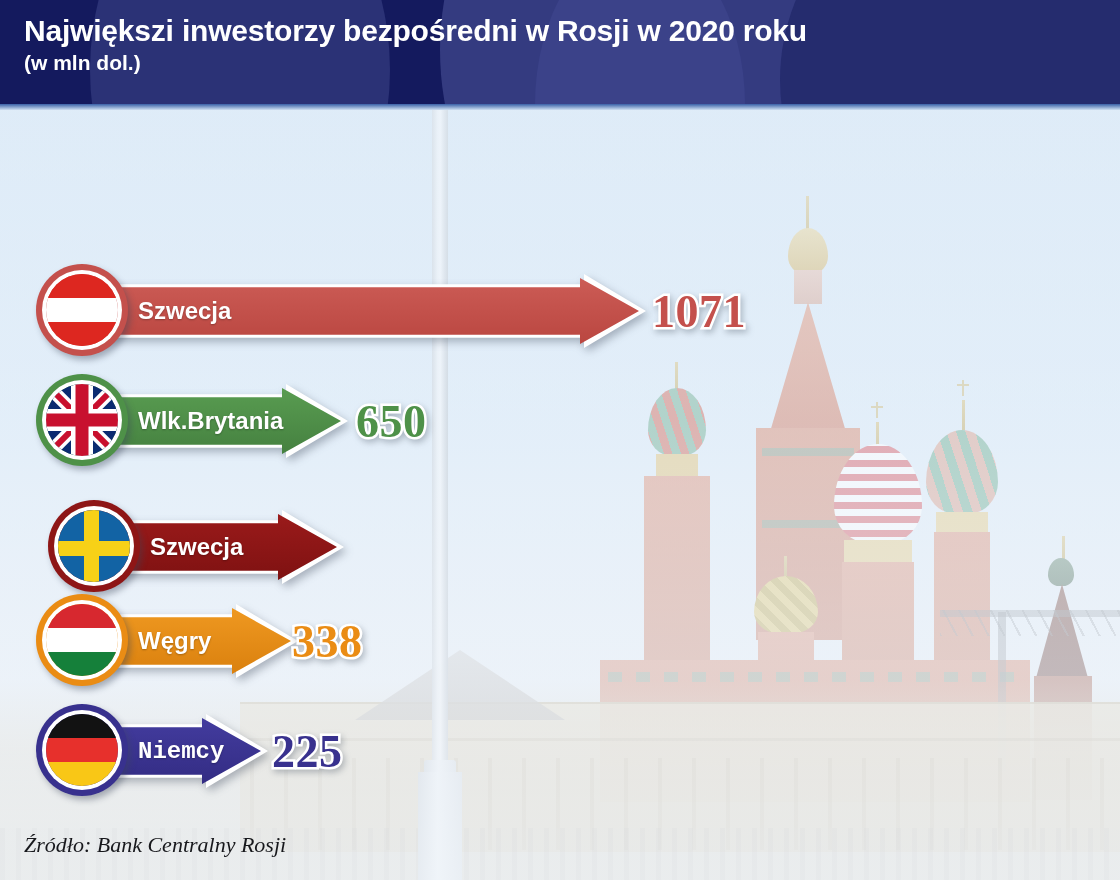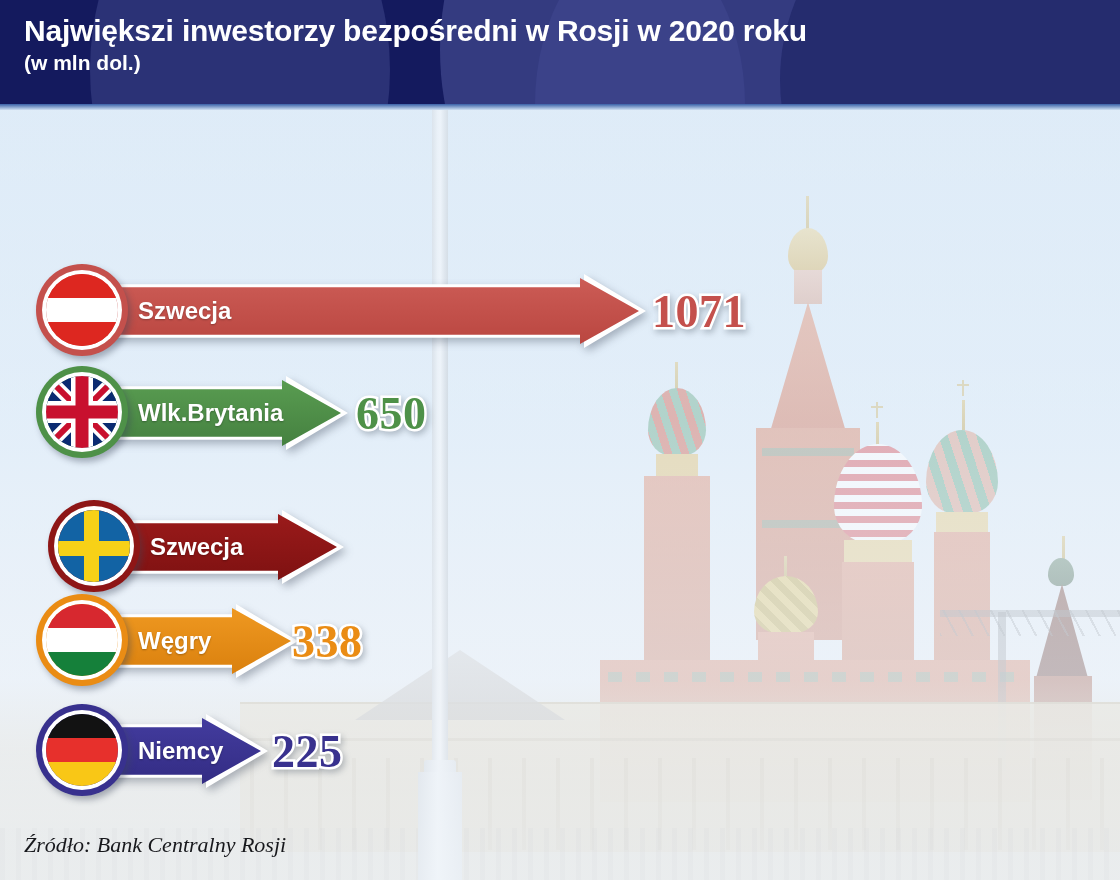--- a/index.html
+++ b/index.html
@@ -332,21 +332,21 @@
       <div class="value" style="left:652px; color:#c4504c;">1071</div>
       <div class="flag" style="background:#c4504c;">
         <div class="flag-inner">
           <div class="stripe-h" style="top:0;      height:33.34%; background:#dd2720;"></div>
           <div class="stripe-h" style="top:33.34%; height:33.33%; background:#ffffff;"></div>
           <div class="stripe-h" style="top:66.67%; height:33.33%; background:#dd2720;"></div>
         </div>
       </div>
     </div>
 
-    <div class="row" style="top:248px;">
+    <div class="row" style="top:256px;">
       <div class="arrow-wrap" style="width:262px;">
         <div class="arrow">
           <div class="arrow-outer" style="background:#ffffff;"></div>
           <div class="arrow-inner" style="background:linear-gradient(180deg,#5a9e52,#447f3f);"></div>
         </div>
         <div class="arrow-label">Wlk.Brytania</div>
       </div>
       <div class="value" style="left:356px; color:#4e9148;">650</div>
       <div class="flag" style="background:#4e9148;">
         <div class="flag-inner">
@@ -392,21 +392,21 @@
       <div class="flag" style="background:#ea8c14;">
         <div class="flag-inner">
           <div class="stripe-h" style="top:0;      height:33.34%; background:#d7282f;"></div>
           <div class="stripe-h" style="top:33.34%; height:33.33%; background:#ffffff;"></div>
           <div class="stripe-h" style="top:66.67%; height:33.33%; background:#15803a;"></div>
         </div>
       </div>
     </div>
 
     <div class="row" style="top:586px;">
-      <div class="arrow-wrap" style="width:182px;">
+      <div class="arrow-wrap" style="width:182px;font-family:Liberation Mono, monospace;">
         <div class="arrow">
           <div class="arrow-outer" style="background:#ffffff;"></div>
           <div class="arrow-inner" style="background:linear-gradient(180deg,#443da0,#322b82);"></div>
         </div>
         <div class="arrow-label">Niemcy</div>
       </div>
       <div class="value" style="left:272px; color:#38318e;">225</div>
       <div class="flag" style="background:#38318e;">
         <div class="flag-inner">
           <div class="stripe-h" style="top:0;      height:33.34%; background:#121212;"></div>

